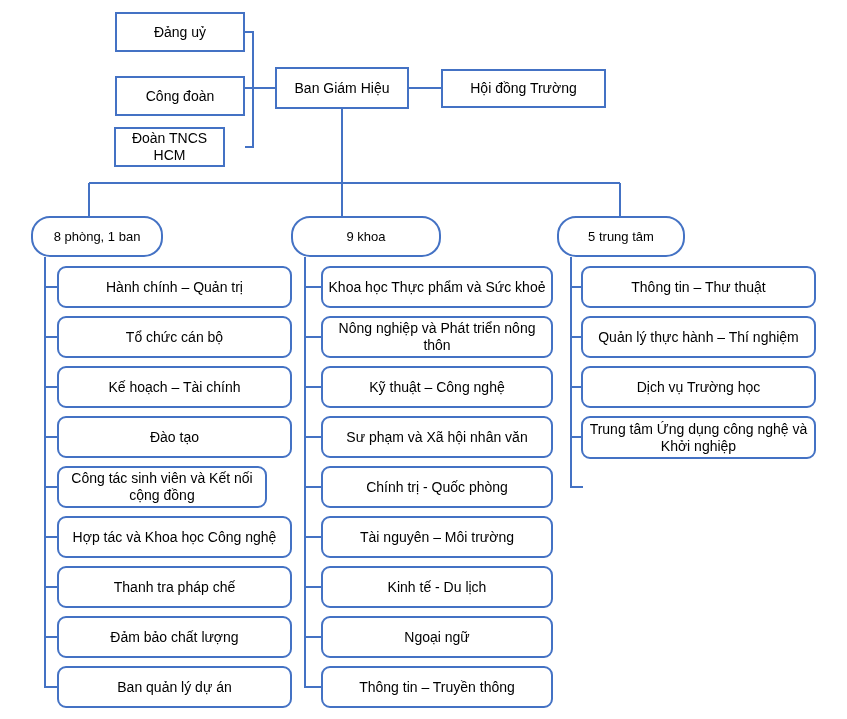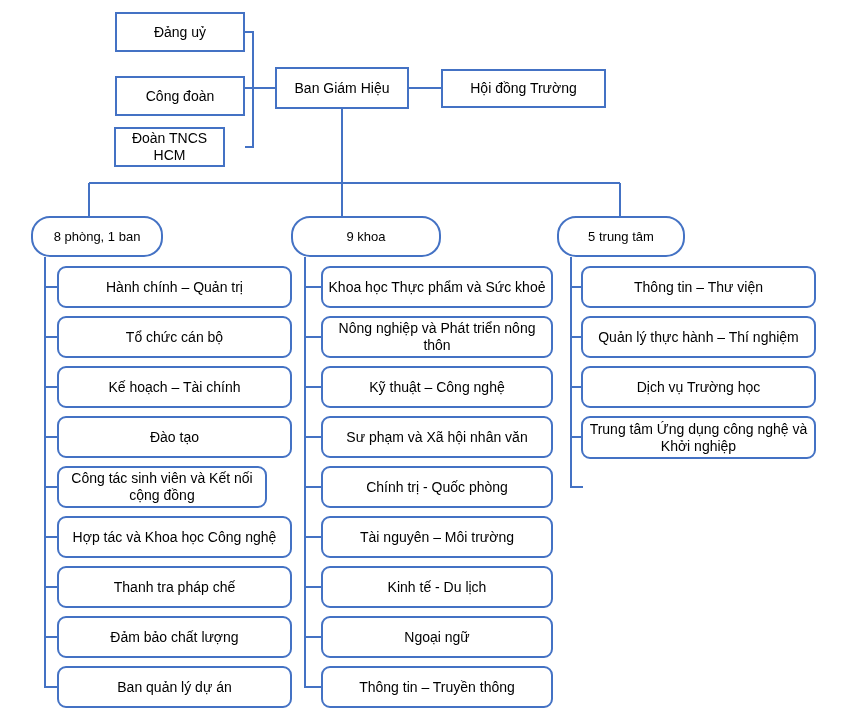--- a/index.html
+++ b/index.html
@@ -147,21 +147,21 @@
     <span>Kinh tế - Du lịch</span>
   </div>
   <div class="node item" style="left:321px;top:616px;width:232px;height:42px">
     <span>Ngoại ngữ</span>
   </div>
   <div class="node item" style="left:321px;top:666px;width:232px;height:42px">
     <span>Thông tin – Truyền thông</span>
   </div>
 
   <div class="node item" style="left:581px;top:266px;width:235px;height:42px">
-    <span>Thông tin – Thư viện</span>
+    <span>Thông tin – Thư thuật</span>
   </div>
   <div class="node item" style="left:581px;top:316px;width:235px;height:42px">
     <span>Quản lý thực hành – Thí nghiệm</span>
   </div>
   <div class="node item" style="left:581px;top:366px;width:235px;height:42px">
     <span>Dịch vụ Trường học</span>
   </div>
   <div class="node item" style="left:581px;top:416px;width:235px;height:43px">
     <span>Trung tâm Ứng dụng công nghệ và Khởi nghiệp</span>
   </div>

